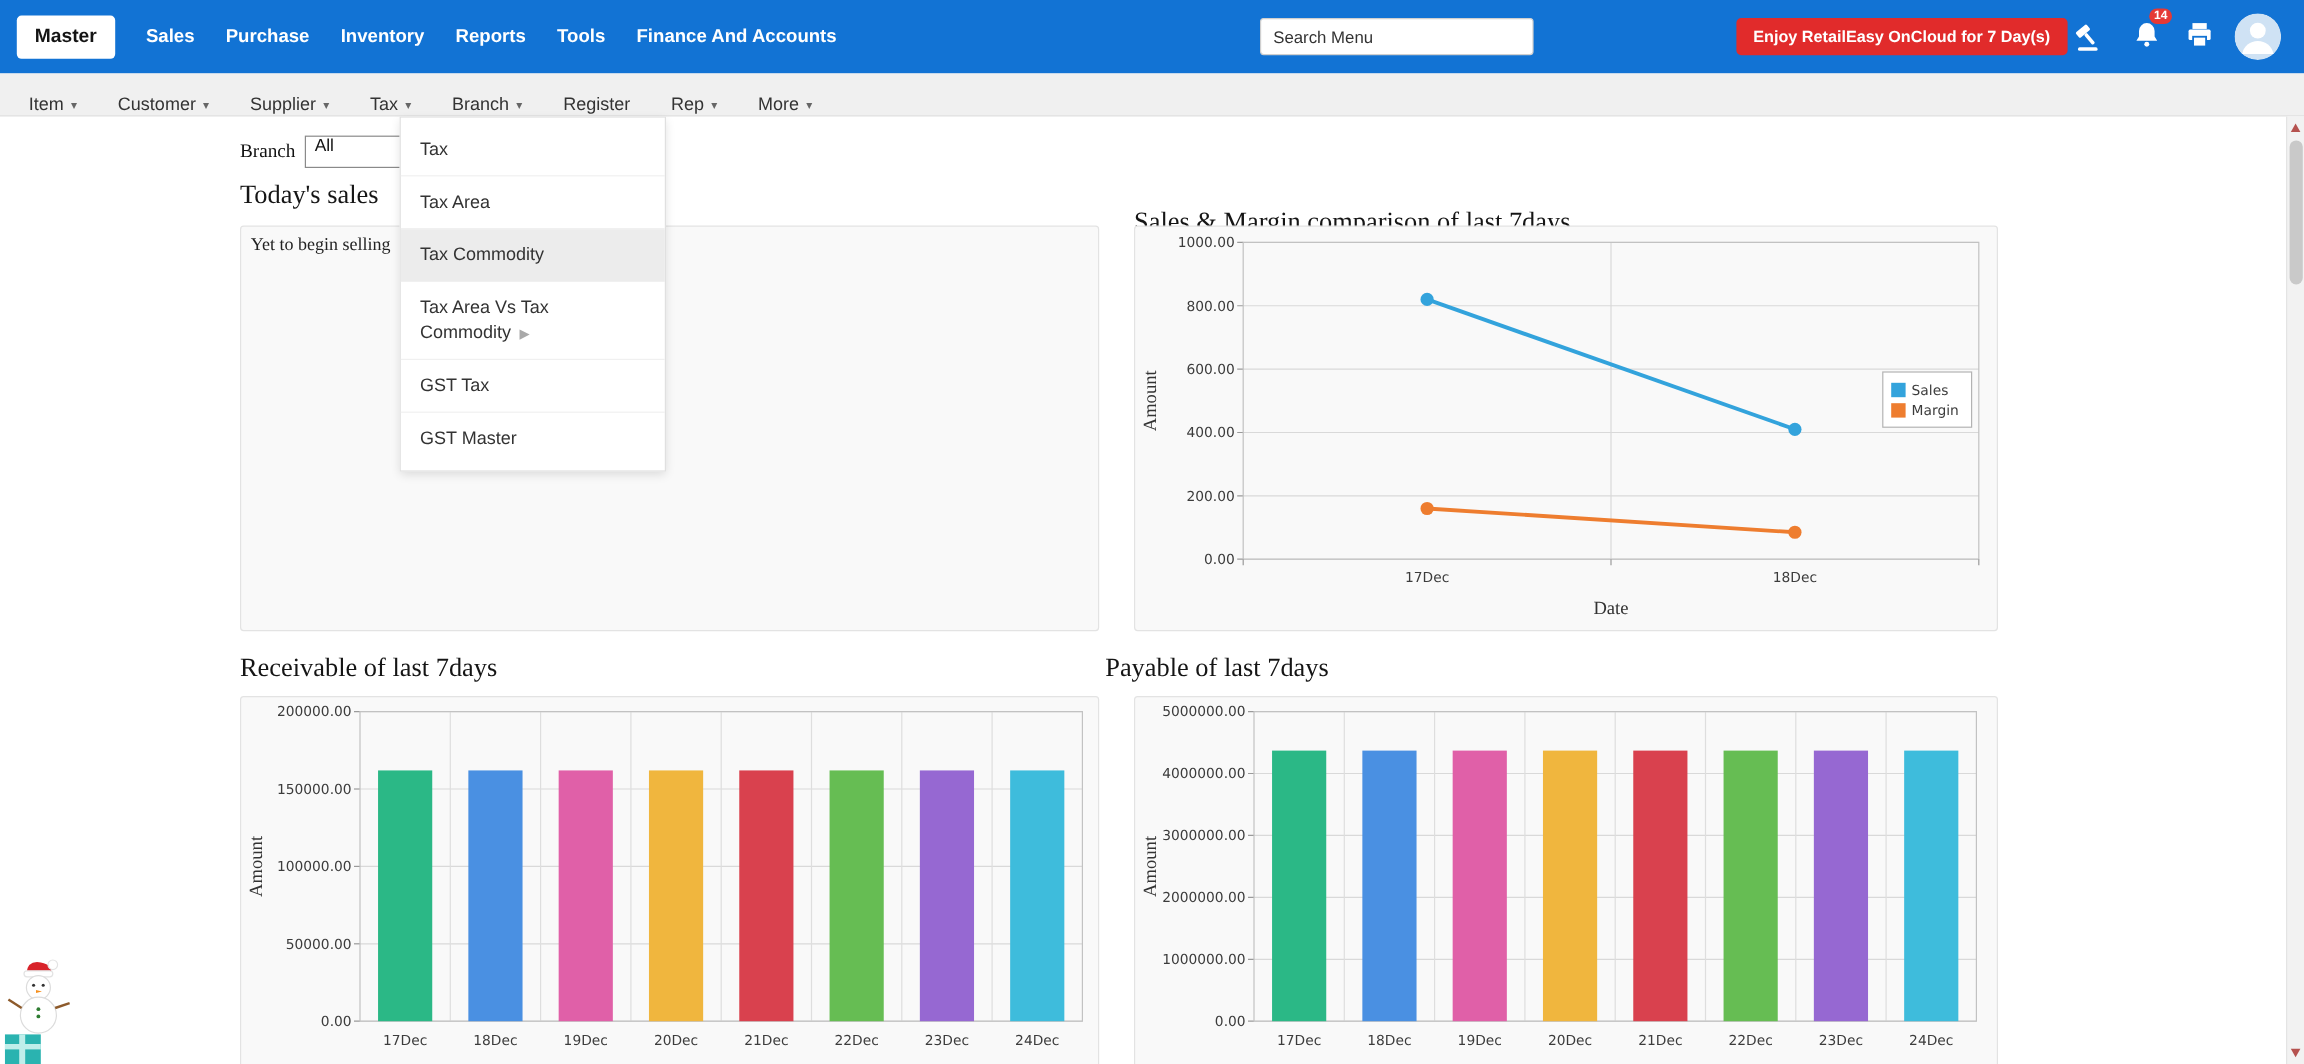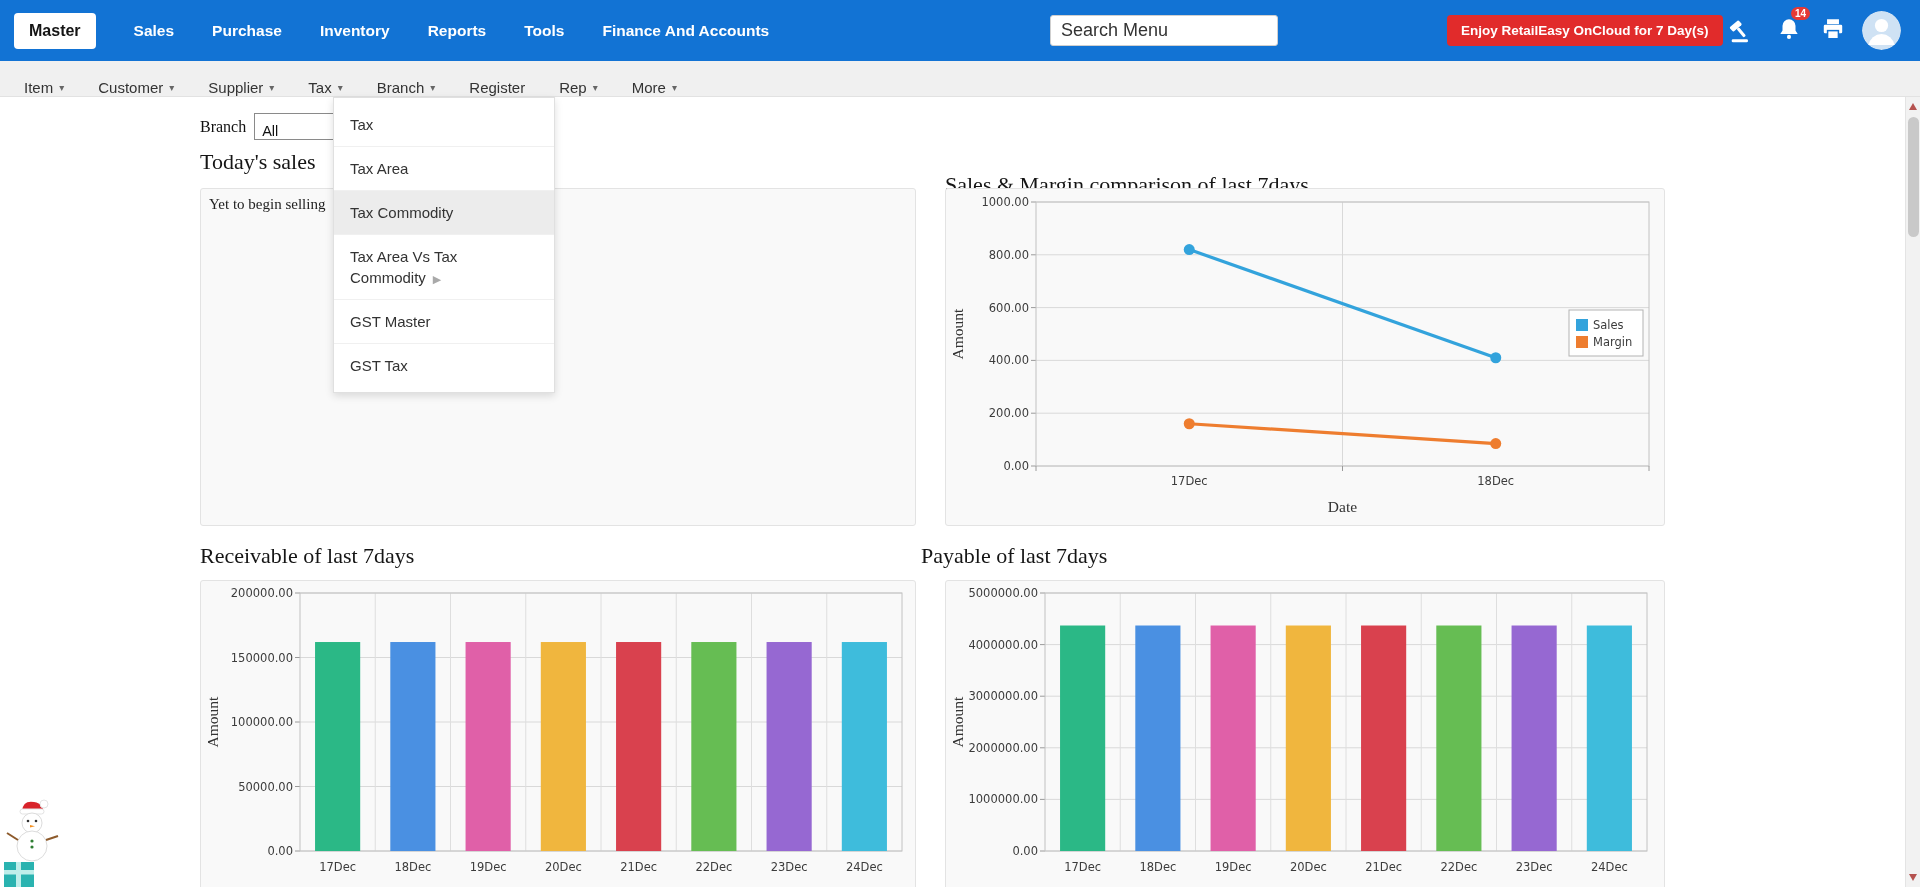--- a/index.html
+++ b/index.html
@@ -2,24 +2,24 @@
 <html><head>
 <meta charset="utf-8">
 <style>
   * { margin:0; padding:0; box-sizing:border-box; }
   html,body { width:1920px; height:887px; overflow:hidden; background:#fff; }
   body { font-family:"Liberation Sans", sans-serif; }
   .app { position:relative; width:1920px; height:887px; overflow:hidden; background:#fff; }
 
   
   .topbar { position:absolute; top:0; left:0; width:100%; height:61px; background:#1273d4; z-index:20; }
-  .topnav { display:flex; align-items:center; height:100%; padding-left:14px; gap:38px; }
+  .topnav { display:flex; align-items:center; height:100%; padding-left:14px; gap:26px; }
   .top-item { color:#fff; font-weight:700; font-size:15.5px; white-space:nowrap; cursor:pointer; }
   .top-item.active { background:#fff; color:#141414; padding:9px 15px; border-radius:4px; font-size:16px; }
-  .search { position:absolute; left:1050px; top:15px; width:228px; height:31px; border:1px solid #cfcfcf; border-radius:3px; padding:0 10px; font-size:18px; color:#222; outline:none; }
+  .search { position:absolute; left:1050px; top:15px; width:228px; height:31px; border:1px solid #cfcfcf; border-radius:3px; padding:0 10px; font-size:14px; color:#222; outline:none; }
   .search::placeholder { color:#333; }
   .promo { position:absolute; left:1447px; top:15px; height:31px; background:#e12b2b; color:#fff; font-weight:700; font-size:13.5px; border-radius:4px; display:flex; align-items:center; padding:0 14px; white-space:nowrap; cursor:pointer; }
   .icon-btn { position:absolute; top:16px; width:28px; height:28px; cursor:pointer; }
   .ic-gavel { left:1727px; }
   .ic-bell { left:1776px; }
   .ic-printer { left:1820px; }
   .bell-badge { position:absolute; left:15px; top:-9px; background:#e53935; color:#fff; font-size:10px; font-weight:700; border-radius:9px; padding:0 4px; line-height:13px; }
   .avatar { position:absolute; left:1862px; top:11px; width:39px; height:39px; border-radius:50%; overflow:hidden; cursor:pointer; }
 
   
@@ -30,21 +30,21 @@
   
   .dropdown { position:absolute; top:97px; left:333px; width:222px; background:#fff; border:1px solid #e0e0e0; box-shadow:0 3px 8px rgba(0,0,0,.13); z-index:30; padding:5px 0; }
   .dd-item { padding:11px 16px; font-size:15px; color:#333; border-bottom:1px solid #f0f0f0; cursor:pointer; line-height:1.4; }
   .dd-item:last-child { border-bottom:none; }
   .dd-item.highlighted { background:#ececec; }
   .sub-arrow { color:#a9a9a9; font-size:11px; margin-left:7px; }
 
   
   .branch-row { position:absolute; left:200px; top:113px; display:flex; align-items:center; gap:8px; z-index:5; }
   .branch-label { font-family:"Liberation Serif", serif; font-size:16px; color:#111; }
-  .select-box { width:130px; height:27px; border:1px solid #8a8a8a; background:#fff; display:flex; align-items:flex-end; justify-content:space-between; padding:0 7px; font-size:14.5px; color:#111; cursor:pointer; }
+  .select-box { width:130px; height:27px; border:1px solid #8a8a8a; background:#fff; display:flex; align-items:flex-start; justify-content:space-between; padding:0 7px; font-size:14.5px; color:#111; cursor:pointer; }
   .sel-arrow { font-size:10px; color:#555; }
 
   .sec-title { position:absolute; font-family:"Liberation Serif", serif; font-weight:400; font-size:22px; color:#151515; white-space:nowrap; }
   .t-today { left:200px; top:149px; }
   .t-sm   { left:945px; top:144px;margin-top:28px; }
   .t-recv { left:200px; top:543px; }
   .t-pay  { left:921px; top:543px; }
 
   .panel { position:absolute; background:#f9f9f9; border:1px solid #e3e3e3; border-radius:3px; padding:5px; }
   .p-today { left:200px; top:188px; width:716px; height:338px; }
@@ -146,22 +146,22 @@
         <span>More</span>
         <span class="chev">▾</span>
       </div>
   </nav>
 
   <div class="dropdown">
     <div class="dd-item">Tax</div>
     <div class="dd-item">Tax Area</div>
     <div class="dd-item highlighted">Tax Commodity</div>
     <div class="dd-item"><span>Tax Area Vs Tax Commodity</span><span class="sub-arrow">▶</span></div>
+    <div class="dd-item">GST Tax</div>
     <div class="dd-item">GST Master</div>
-    <div class="dd-item">GST Tax</div>
   </div>
 
   <div class="branch-row">
     <label class="branch-label">Branch</label>
     <div class="select-box">
       <span>All</span>
       <span class="sel-arrow">▾</span>
     </div>
   </div>
 

